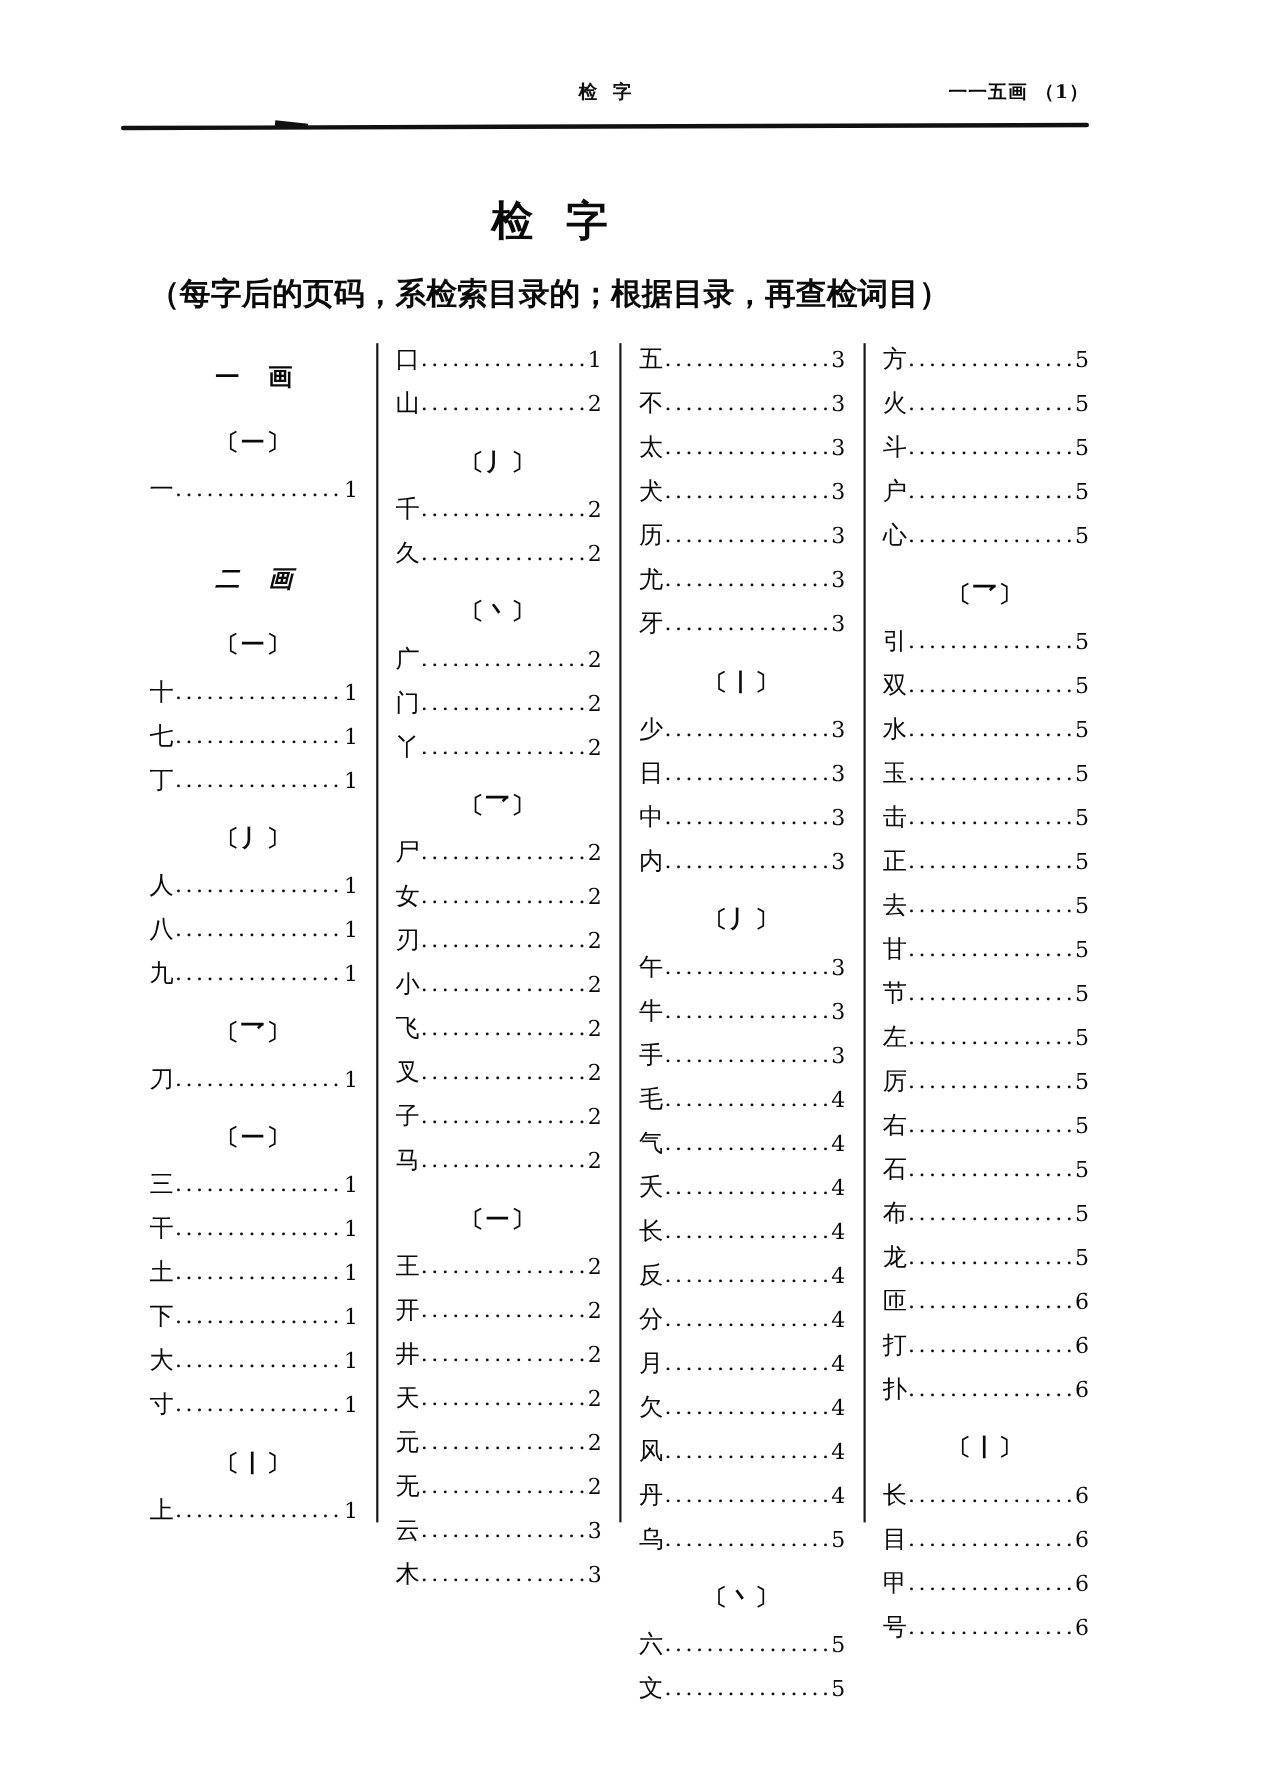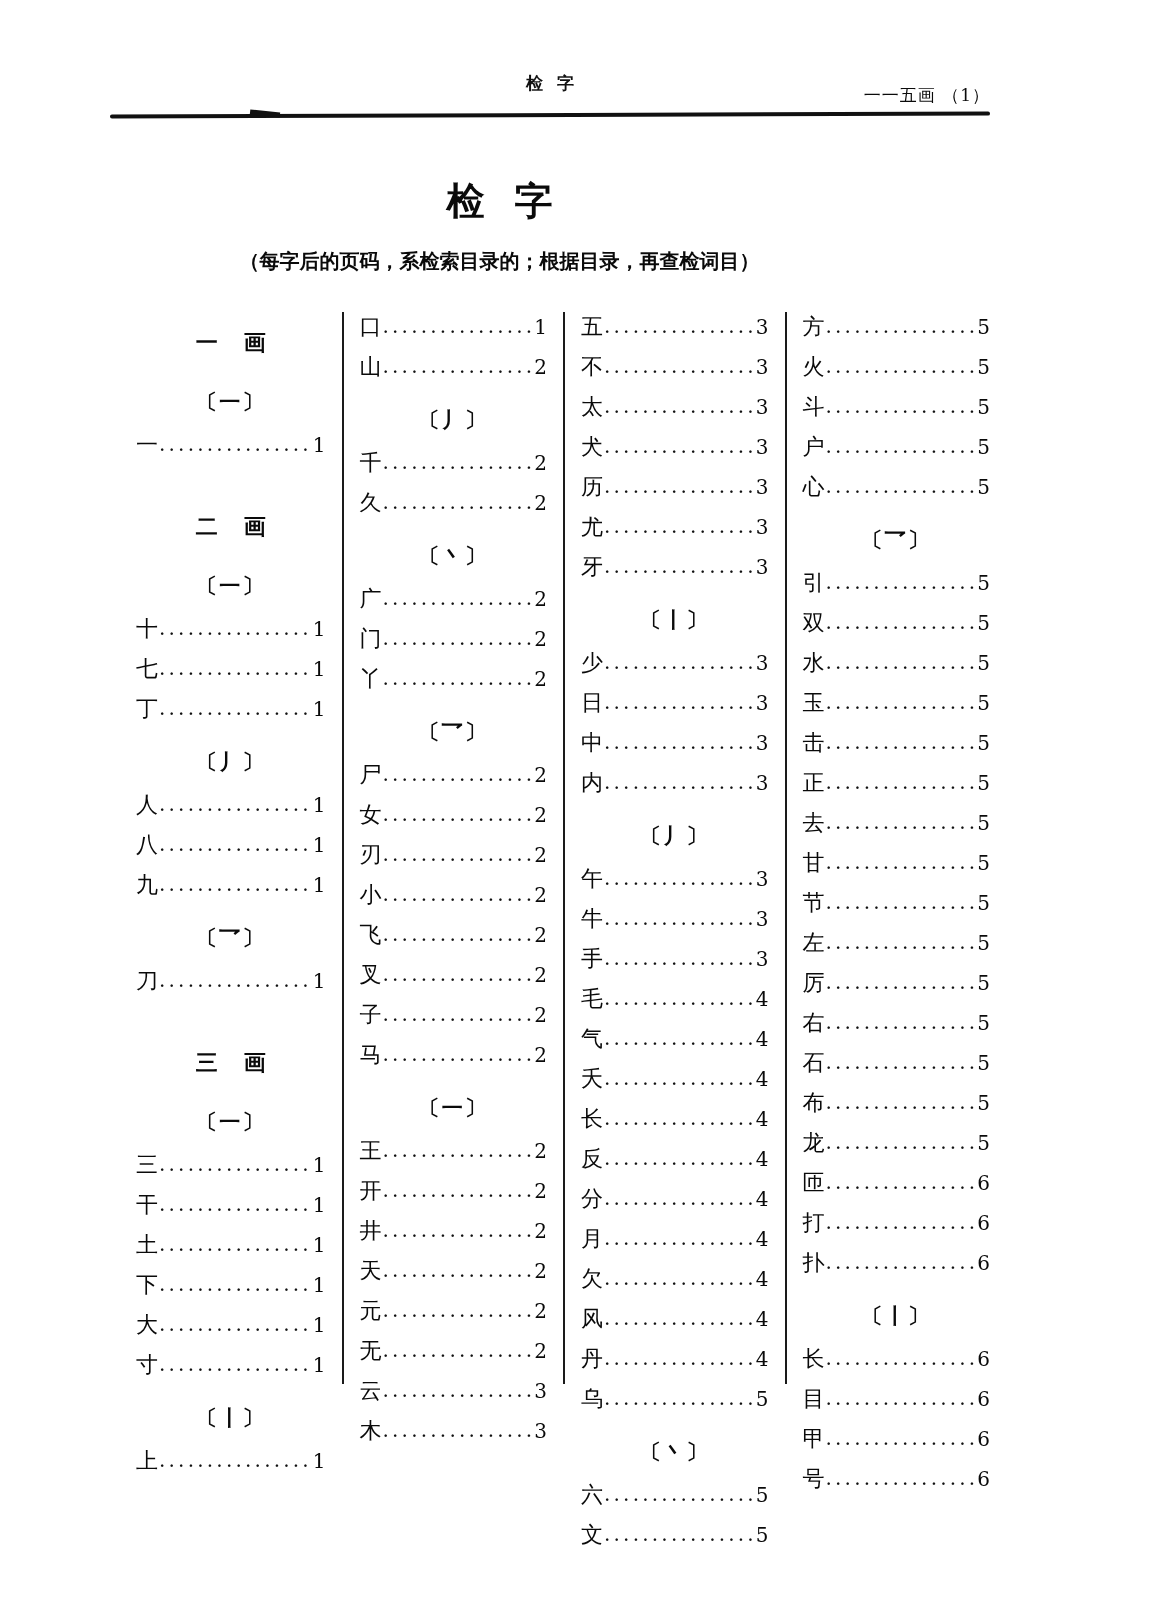--- a/index.html
+++ b/index.html
@@ -36,23 +36,23 @@
     text-align: center;
     font-size: 17px;
     font-weight: bold;
     letter-spacing: 14px;
     text-indent: 14px;
     color: #111;
   }
   .runhead-right {
     position: absolute;
     right: 0;
-    top: 12px;
+    top: 0;
     font-size: 17px;
-    font-weight: normal;
+    font-weight: bold;
     white-space: nowrap;
     letter-spacing: 1px;
     margin-left: 36px;
   }
   .rule {
     position: absolute;
     left: 110px;
     top: 113px;
     width: 880px;
     height: 4px;
@@ -78,21 +78,21 @@
     font-size: 38px;
     font-weight: bold;
     letter-spacing: 30px;
     text-indent: 30px;
   }
   .subtitle {
     position: absolute;
     left: 0; right: 0;
     top: 248px;
     text-align: center;
-    font-size: 20px;
+    font-size: 28px;
     font-weight: bold;
     letter-spacing: 0px;
   }
 
   
   .columns {
     position: absolute;
     left: 120px;
     top: 312px;
     width: 886px;
@@ -148,21 +148,21 @@
   .stroke-head {
     height: 62px;
     display: flex;
     align-items: center;
     justify-content: center;
     font-size: 22px;
     font-weight: bold;
     letter-spacing: 26px;
     text-indent: 26px;
   }
-  .stroke-head.gap-top { margin-top: 26px; }
+  .stroke-head.gap-top { margin-top: 26px; font-style: italic; }
 
   .radical-head {
     height: 56px;
     display: flex;
     align-items: center;
     justify-content: center;
     font-size: 21px;
     font-weight: bold;
     letter-spacing: 2px;
   }
@@ -223,21 +223,20 @@
           <span class="ch">九</span>
           <span class="leader"></span>
           <span class="pg">1</span>
         </div>
         <div class="radical-head">〔乛〕</div>
         <div class="entry">
           <span class="ch">刀</span>
           <span class="leader"></span>
           <span class="pg">1</span>
         </div>
-        <div class="stroke-head gap-top">三画</div>
         <div class="radical-head">〔一〕</div>
         <div class="entry">
           <span class="ch">三</span>
           <span class="leader"></span>
           <span class="pg">1</span>
         </div>
         <div class="entry">
           <span class="ch">干</span>
           <span class="leader"></span>
           <span class="pg">1</span>

